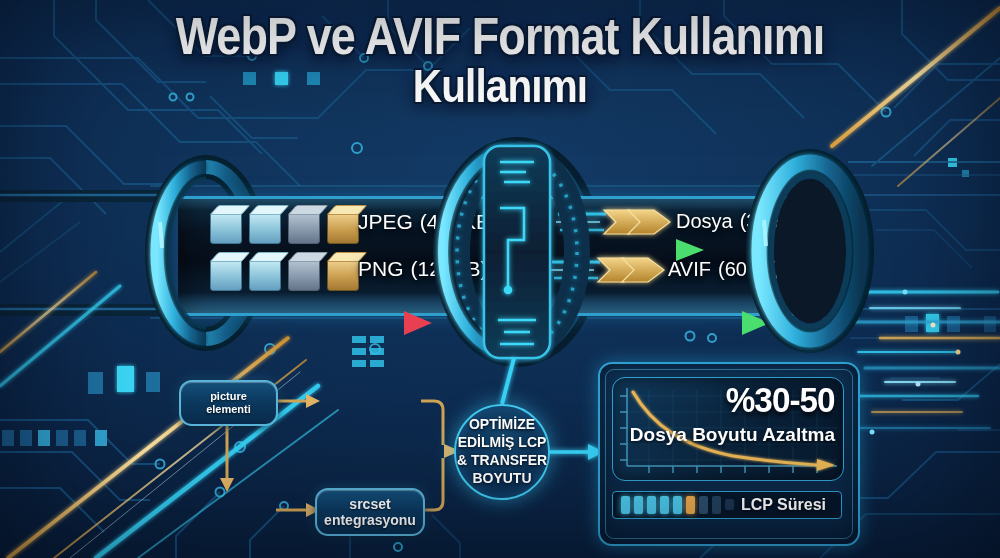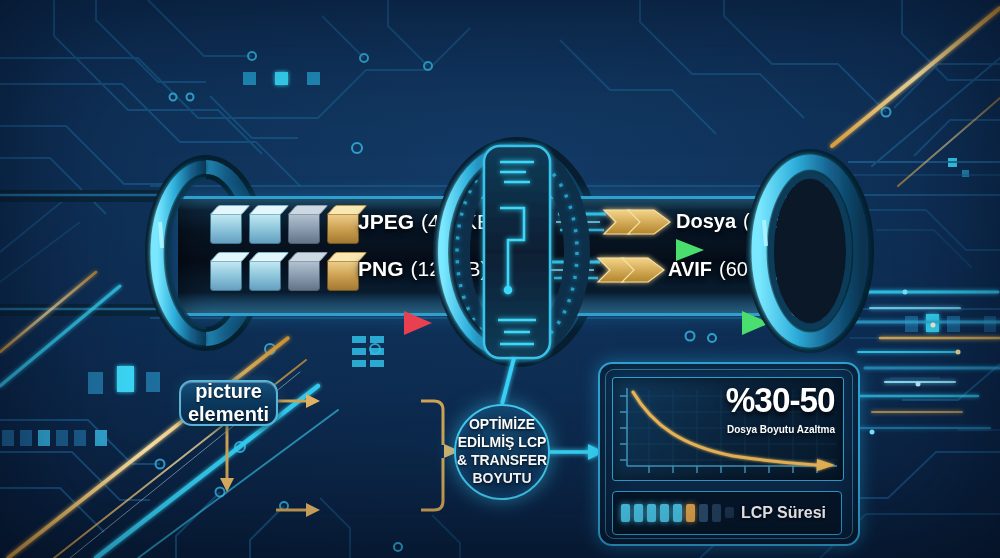--- a/index.html
+++ b/index.html
@@ -35,56 +35,56 @@
     transform:skewX(-42deg);border-radius:2px;}
   .cube.cyan{background:linear-gradient(180deg,#c8ecf5 0%,#8cc4da 55%,#659fc0 100%);border:1px solid #40758f;}
   .cube.cyan::before{background:#e2f6fb;border:1px solid #7fb4c8;}
   .cube.slate{background:linear-gradient(180deg,#b7c6d4 0%,#8496aa 60%,#657488 100%);border:1px solid #4e5f72;}
   .cube.slate::before{background:#ccd8e2;border:1px solid #8d9cac;}
   .cube.gold{background:linear-gradient(180deg,#f0d290 0%,#cb9f50 55%,#a37932 100%);border:1px solid #6e541f;}
   .cube.gold::before{background:#f8e8b4;border:1px solid #bb9248;}
 
   .fmt-label{z-index:3;font-size:21px;color:#fff;white-space:nowrap;
     text-shadow:0 2px 4px rgba(0,0,0,.8),0 0 8px rgba(0,0,0,.5);}
-  .fmt-label .fname{font-weight:bold;margin-right:7px;}
+  .fmt-label .fname{font-weight:normal;margin-right:7px;}
   .fmt-label.small{font-size:20px;}
 
   
   .flow-box{z-index:5;display:flex;align-items:center;justify-content:center;text-align:center;
-    color:#fff;font-weight:bold;font-size:20px;line-height:1.15;white-space:pre-line;
+    color:#fff;font-weight:bold;font-size:11px;line-height:1.15;white-space:pre-line;
     background:linear-gradient(180deg,#14507a 0%,#0c3a60 45%,#092c4c 100%);
     border:2px solid #5ab4da;border-radius:13px;
     box-shadow:0 2px 8px rgba(0,0,0,.5),0 0 12px rgba(60,170,220,.35), inset 0 1px 1px rgba(255,255,255,.3);
     text-shadow:0 1px 2px rgba(0,0,0,.7);}
 
   
   .hub{left:454px;top:404px;width:92px;height:92px;border-radius:50%;z-index:5;
     display:flex;align-items:center;justify-content:center;text-align:center;
     font-weight:bold;font-size:14px;line-height:1.28;white-space:pre-line;
     background:radial-gradient(circle at 50% 35%,#15476e 0%,#0d3156 55%,#082240 100%);
     border:2.5px solid #40c8ee;
     box-shadow:0 0 20px rgba(60,200,240,.55), inset 0 0 16px rgba(40,140,200,.45);
     text-shadow:0 1px 3px rgba(0,0,0,.8);}
 
   
   .panel-frame{left:598px;top:362px;width:258px;height:180px;z-index:5;border-radius:14px;
     border:2.5px solid #2f9fd0;background:linear-gradient(180deg,#0f3458 0%,#0a2440 100%);
     box-shadow:0 0 18px rgba(40,170,220,.45), inset 0 0 24px rgba(4,16,32,.8);}
   .panel-frame .inner-line{position:absolute;inset:5px;border:1px solid rgba(90,200,240,.45);
     border-radius:9px;pointer-events:none;}
-  .panel-screen{left:612px;top:377px;width:230px;height:102px;z-index:5;border-radius:3px;
+  .panel-screen{left:612px;top:377px;width:230px;height:102px;z-index:5;border-radius:13px;
     border:1.5px solid #2f9fd0;
     background:linear-gradient(125deg,#10395c 0%,#0a2138 60%,#081a2e 100%);
     box-shadow:inset 0 0 16px rgba(0,0,0,.5);}
   .stat-big{position:absolute;right:8px;top:2px;font-size:35px;font-weight:bold;letter-spacing:-1px;
     transform:scaleX(.95);transform-origin:right;
     text-shadow:0 3px 6px rgba(0,0,0,.8),0 0 12px rgba(0,20,40,.6);}
-  .stat-caption{position:absolute;right:8px;top:46px;font-size:10px;font-weight:bold;
+  .stat-caption{position:absolute;right:8px;top:46px;font-size:19px;font-weight:bold;
     text-shadow:0 2px 4px rgba(0,0,0,.8);}
-  .lcp-bar{left:612px;top:491px;width:230px;height:44px;z-index:5;border-radius:4px;
+  .lcp-bar{left:612px;top:491px;width:230px;height:28px;z-index:5;border-radius:4px;
     border:1.5px solid #2f9fd0;background:rgba(6,20,36,.85);
     display:flex;align-items:center;padding:0 8px;box-sizing:border-box;}
   .seg-wrap{display:flex;gap:4px;align-items:center;}
   .seg{width:9px;height:18px;border-radius:2px;}
   .seg.on{background:#4cc8ea;box-shadow:0 0 6px rgba(80,210,240,.85);}
   .seg.accent{background:#e8a84c;box-shadow:0 0 6px rgba(240,180,80,.75);}
   .seg.off{background:#2c4e6a;}
   .seg.off2{background:#23415c;}
   .seg.off3{background:#1b3450;height:11px;align-self:flex-end;margin-bottom:4px;}
   .lcp-label{flex:1;text-align:center;font-size:16px;font-weight:bold;
@@ -400,23 +400,29 @@
       <path d="M421,510 H434 Q443,510 443,501 V458"></path>
     </g>
     <g fill="#e2b264">
       <polygon points="306,394 320,401 306,408"></polygon>
       <polygon points="220,478 227,492 234,478"></polygon>
       <polygon points="306,503 320,510 306,517"></polygon>
       <polygon points="444,444 460,451 444,458"></polygon>
     </g>
   </svg>
 
+  <div class="abs title-wrap">
+    <div class="title-line title-1">WebP ve AVIF Format Kullanımı</div>
+    <div class="title-line title-2">Kullanımı</div>
+  </div>
 
   <div class="abs flow-box" style="left:179px;top:380px;width:95px;height:42px">picture
 elementi</div>
+  <div class="abs flow-box" style="left:315px;top:488px;width:106px;height:44px;font-size:14px">srcset
+entegrasyonu</div>
 
   <div class="abs hub">OPTİMİZE
 EDİLMİŞ LCP
 &amp; TRANSFER
 BOYUTU</div>
 
   <div class="abs panel-frame">
     <div class="inner-line"></div>
   </div>
 

